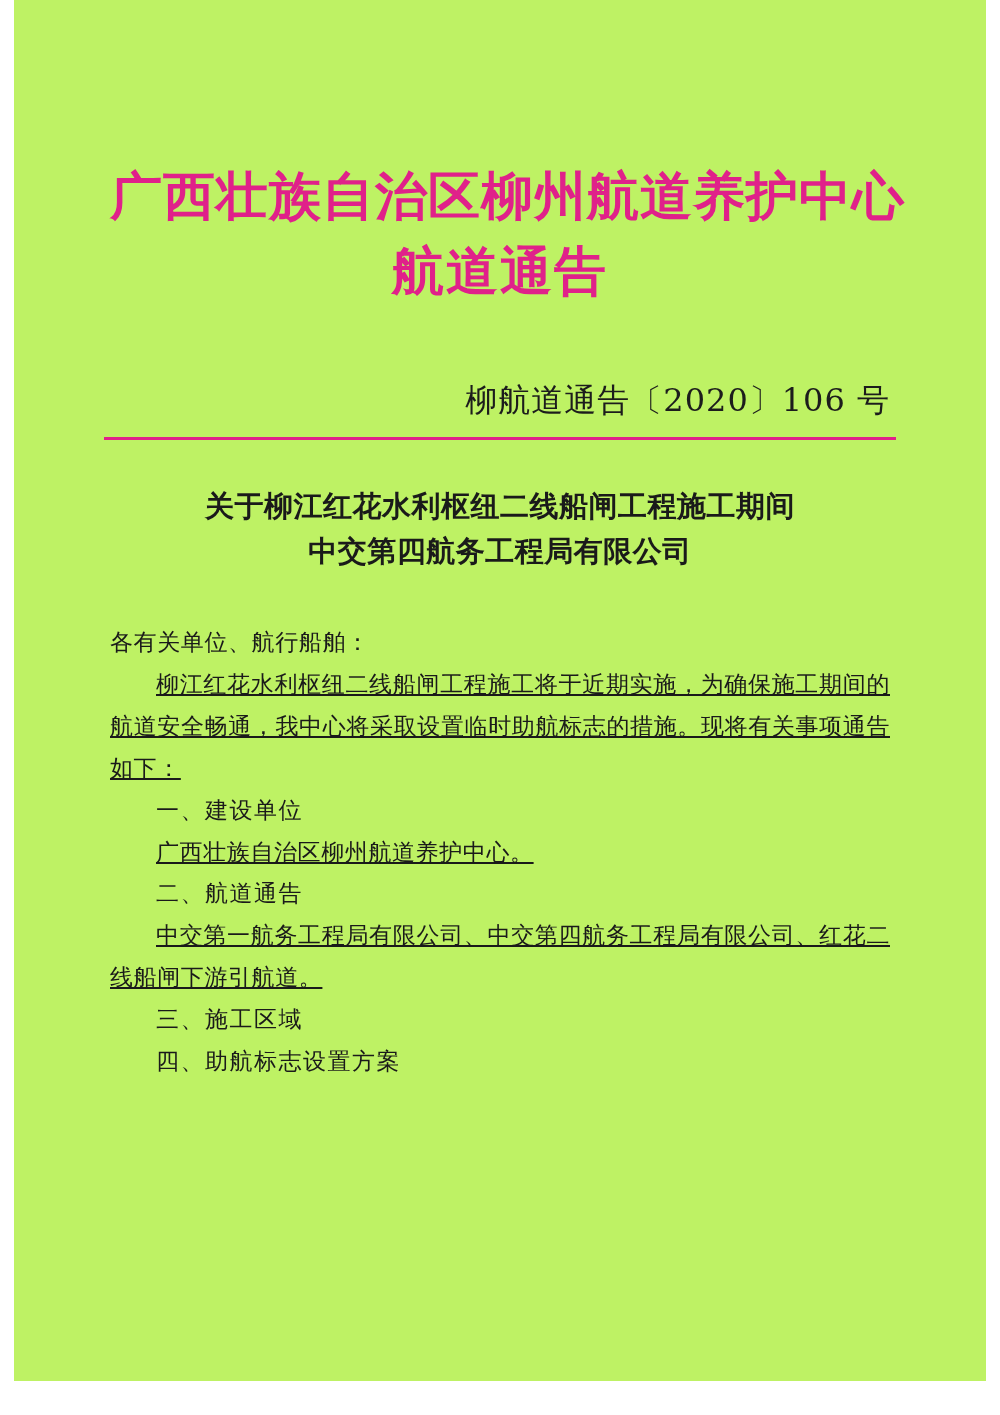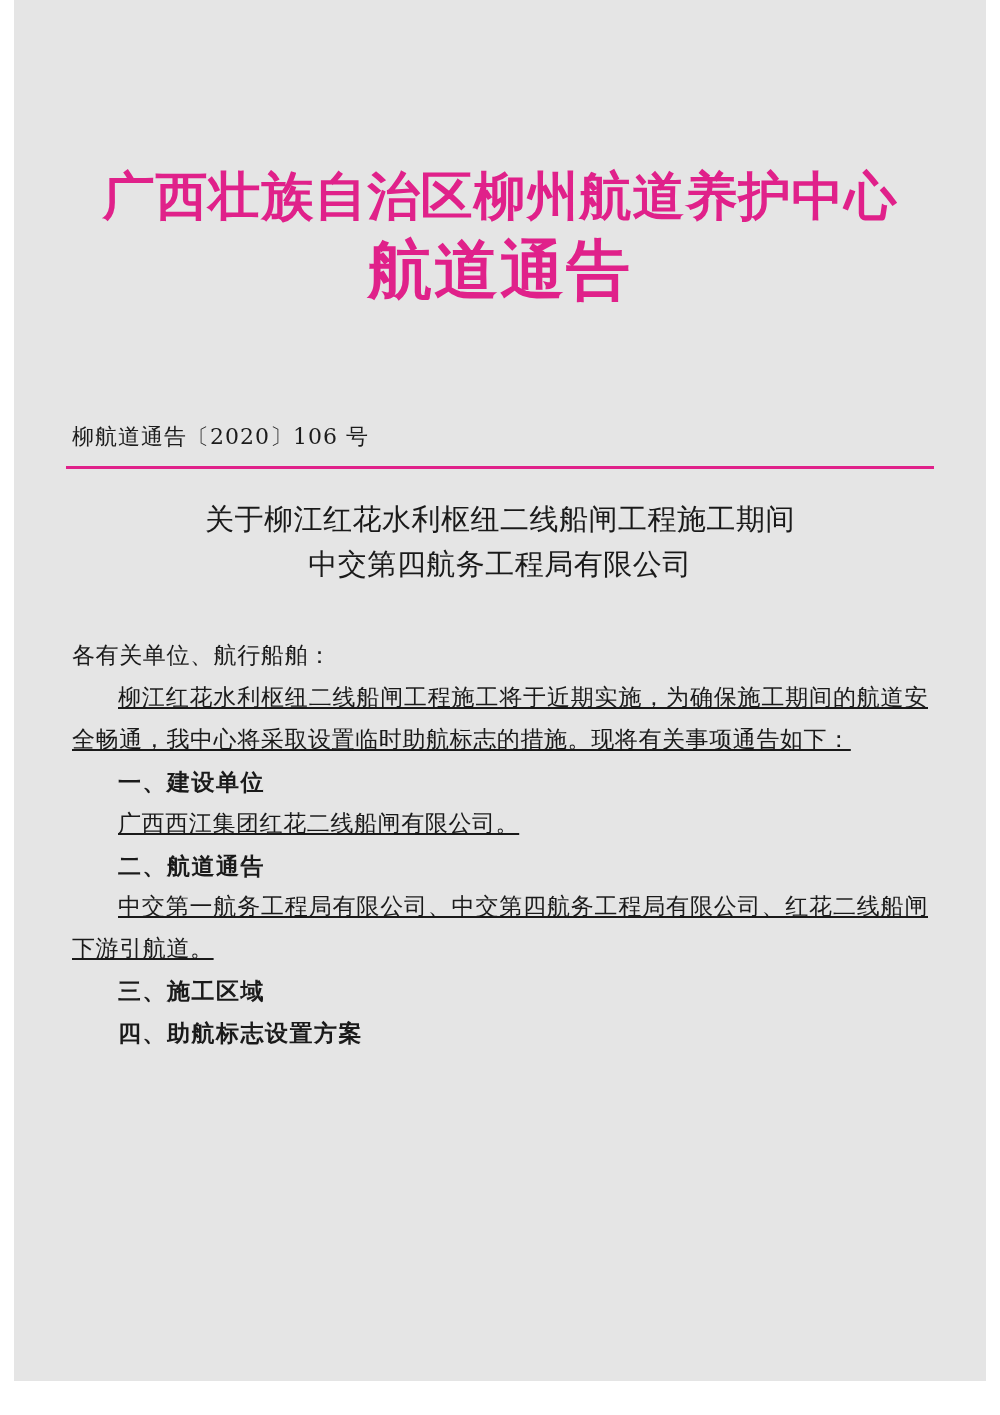--- a/index.html
+++ b/index.html
@@ -13,86 +13,86 @@
     font-family: "DejaVu Serif", "Liberation Serif", serif;
     color: #1a1a1a;
     position: relative;
     overflow: hidden;
   }
   .page {
     position: relative;
     width: 1000px;
     height: 1415px;
     box-sizing: border-box;
-    padding: 0 72px;
-    background: #e5e5e5;
+    padding: 0 110px;
+    background: #bef264;
   }
   .doc-header {
     padding-top: 165px;
     text-align: center;
   }
   .org-title {
     font-family: "DejaVu Serif", "Liberation Serif", serif;
     font-weight: bold;
     font-size: 52px;
     line-height: 1.18;
     color: #e0218a;
     letter-spacing: 1px;
     white-space: nowrap;
   }
   .doc-type {
     font-family: "DejaVu Serif", "Liberation Serif", serif;
     font-weight: bold;
-    font-size: 64px;
+    font-size: 52px;
     line-height: 1.25;
     color: #e0218a;
     letter-spacing: 2px;
-    margin-top: 4px;
+    margin-top: 12px;
   }
   .doc-number {
-    text-align: left;
-    font-size: 22px;
+    text-align: right;
+    font-size: 32px;
     letter-spacing: 1px;
     color: #1c1c1c;
-    margin-top: 112px;
+    margin-top: 76px;
   }
   .header-rule {
     height: 3px;
     background: #e0218a;
     margin-top: 14px;
     margin-left: -6px;
     margin-right: -6px;
   }
   .doc-subject {
     text-align: center;
-    font-weight: normal;
+    font-weight: bold;
     font-size: 29px;
     line-height: 1.55;
-    margin-top: 28px;
+    margin-top: 44px;
     letter-spacing: 0.5px;
     padding: 0 10px;
   }
   .body-block {
     margin-top: 48px;
     font-size: 23px;
     line-height: 1.82;
     letter-spacing: 0.6px;
     text-align: justify;
   }
   .salutation {
     margin-bottom: 0;
   }
   .para {
     text-indent: 2em;
     margin: 0;
     text-decoration: underline;
   }
   .section-heading {
     text-indent: 2em;
-    font-weight: bold;
+    font-weight: normal;
     margin: 0;
     letter-spacing: 1.5px;
   }
   .bottom-fade {
     position: absolute;
     left: 0;
     right: 0;
     bottom: 0;
     height: 34px;
     background: #ffffff;
@@ -126,21 +126,21 @@
     <div>中交第四航务工程局有限公司</div>
   </div>
 
   <div class="body-block">
 
     <p class="salutation">各有关单位、航行船舶：</p>
 
     <p class="para">柳江红花水利枢纽二线船闸工程施工将于近期实施，为确保施工期间的航道安全畅通，我中心将采取设置临时助航标志的措施。现将有关事项通告如下：</p>
 
     <p class="section-heading">一、建设单位</p>
-    <p class="para">广西西江集团红花二线船闸有限公司。</p>
+    <p class="para">广西壮族自治区柳州航道养护中心。</p>
 
     <p class="section-heading">二、航道通告</p>
     <p class="para">中交第一航务工程局有限公司、中交第四航务工程局有限公司、红花二线船闸下游引航道。</p>
 
     <p class="section-heading">三、施工区域</p>
 
     <p class="section-heading">四、助航标志设置方案</p>
 
   </div>
 

